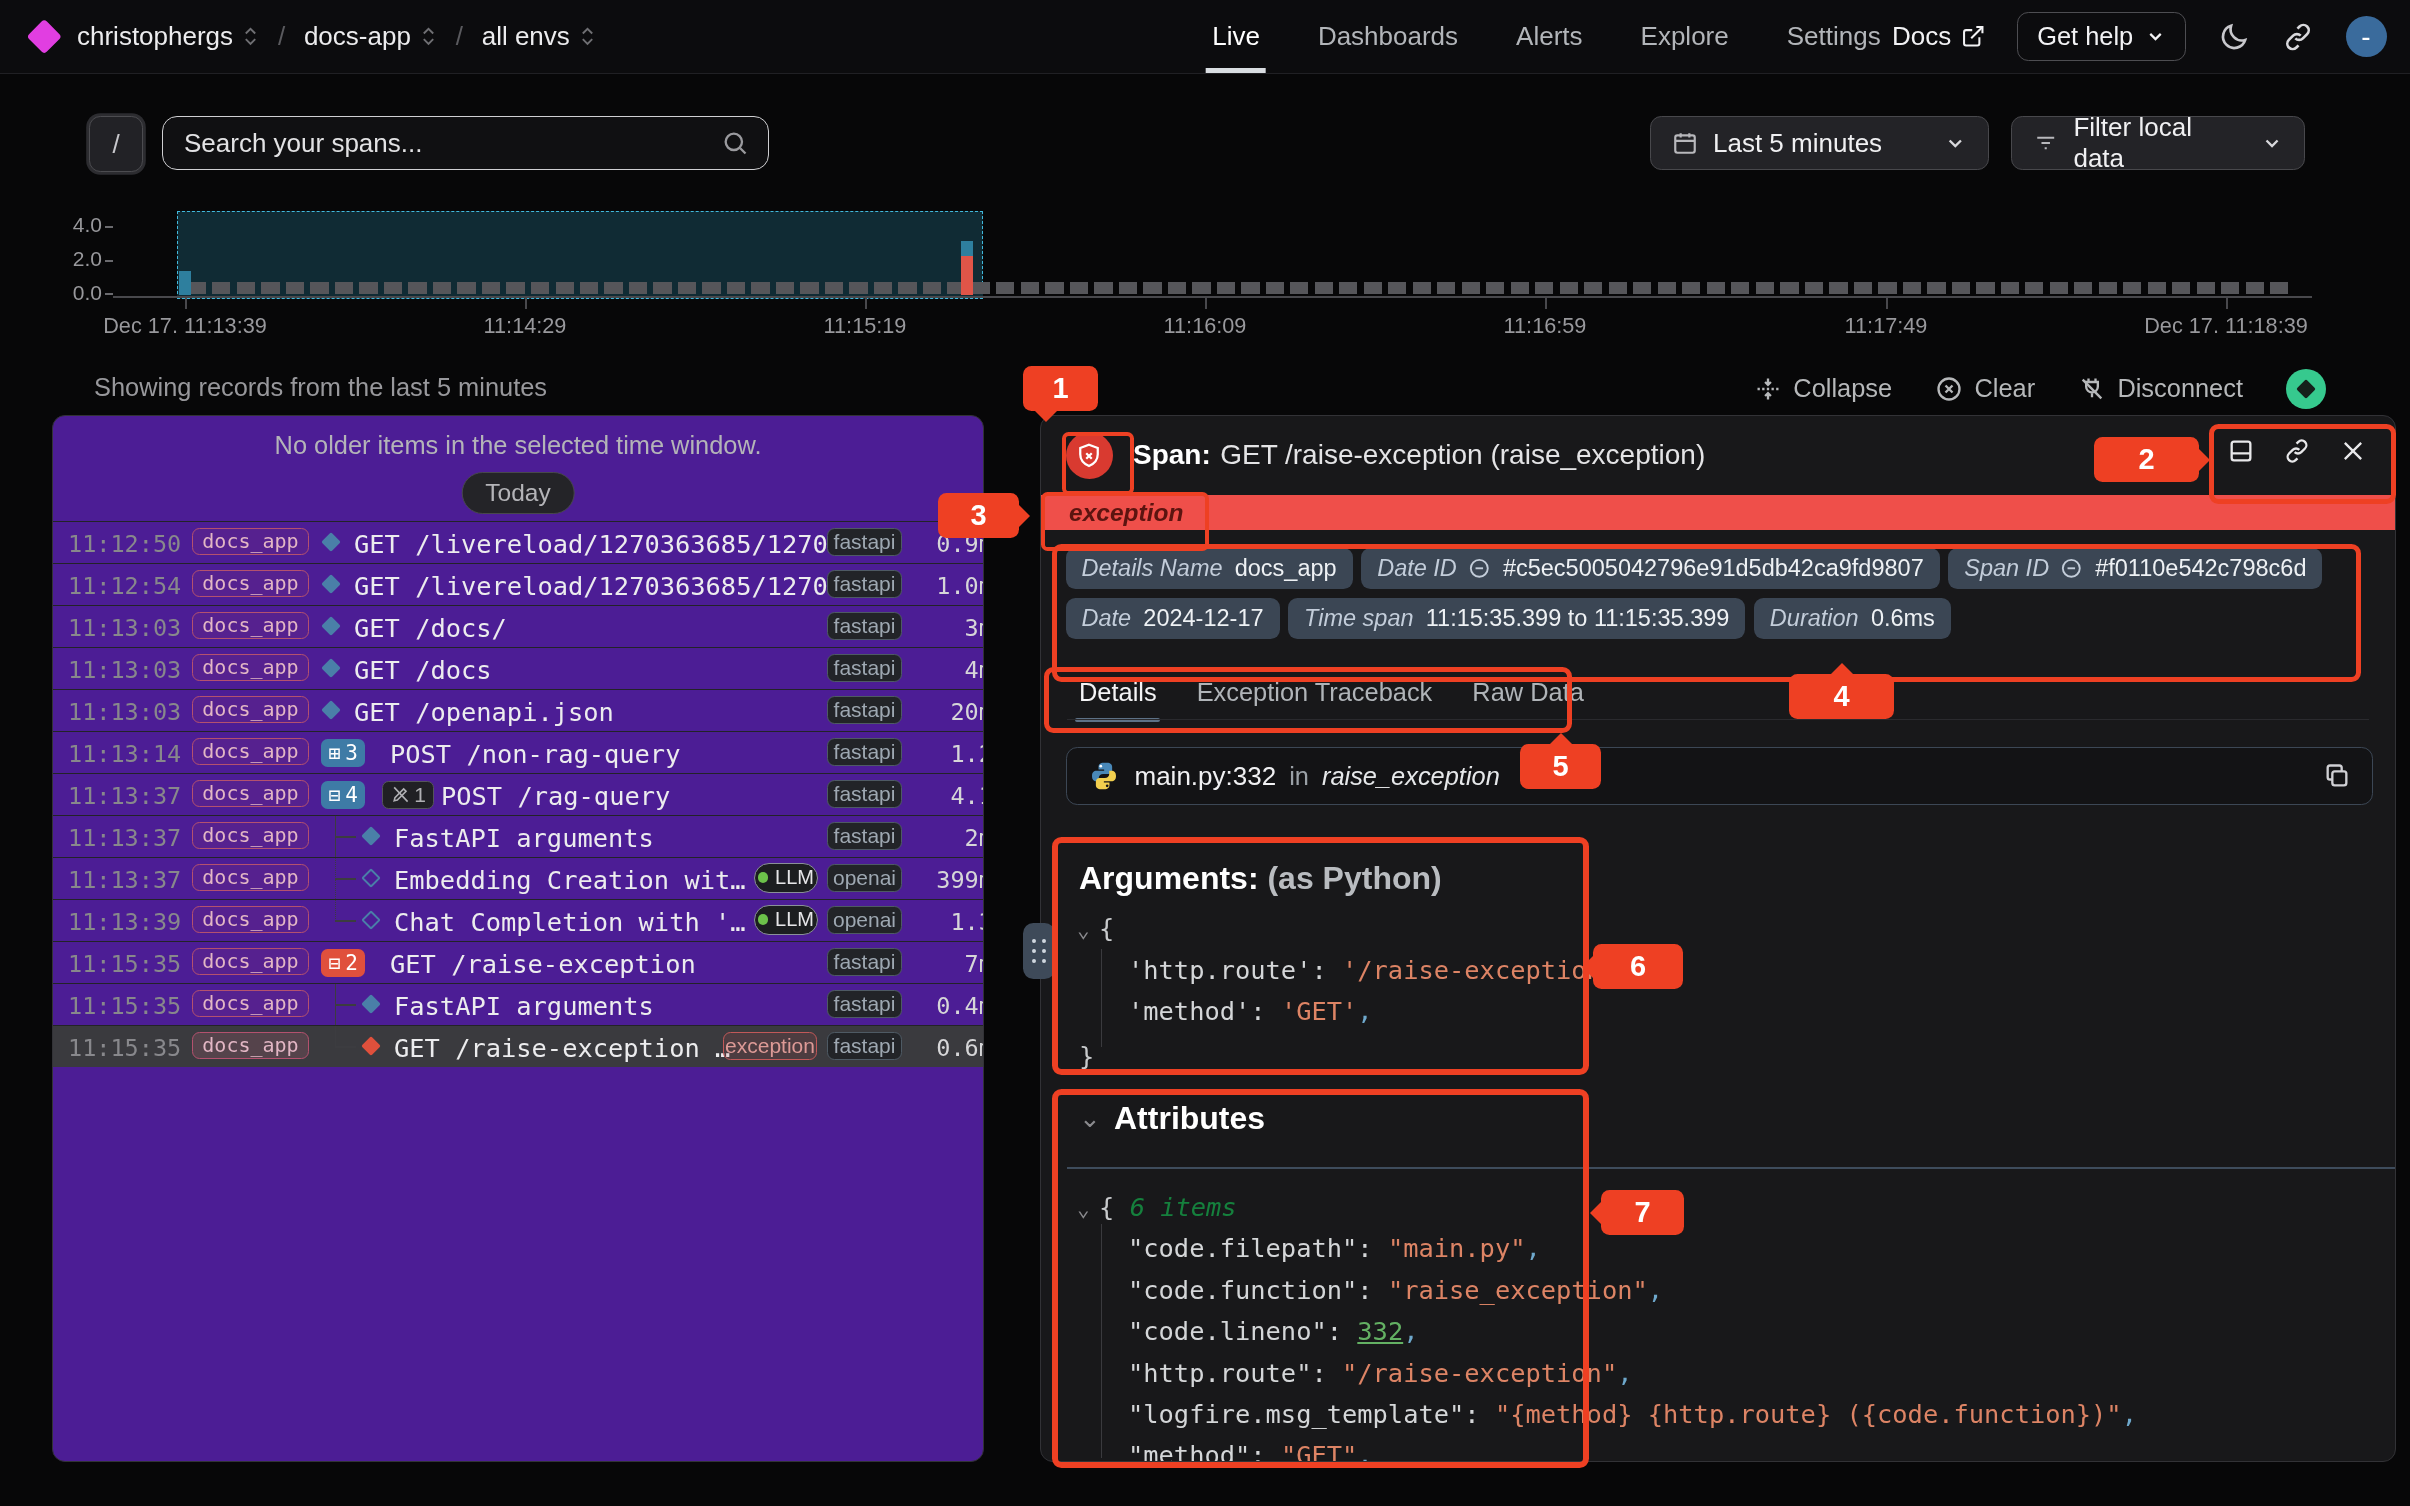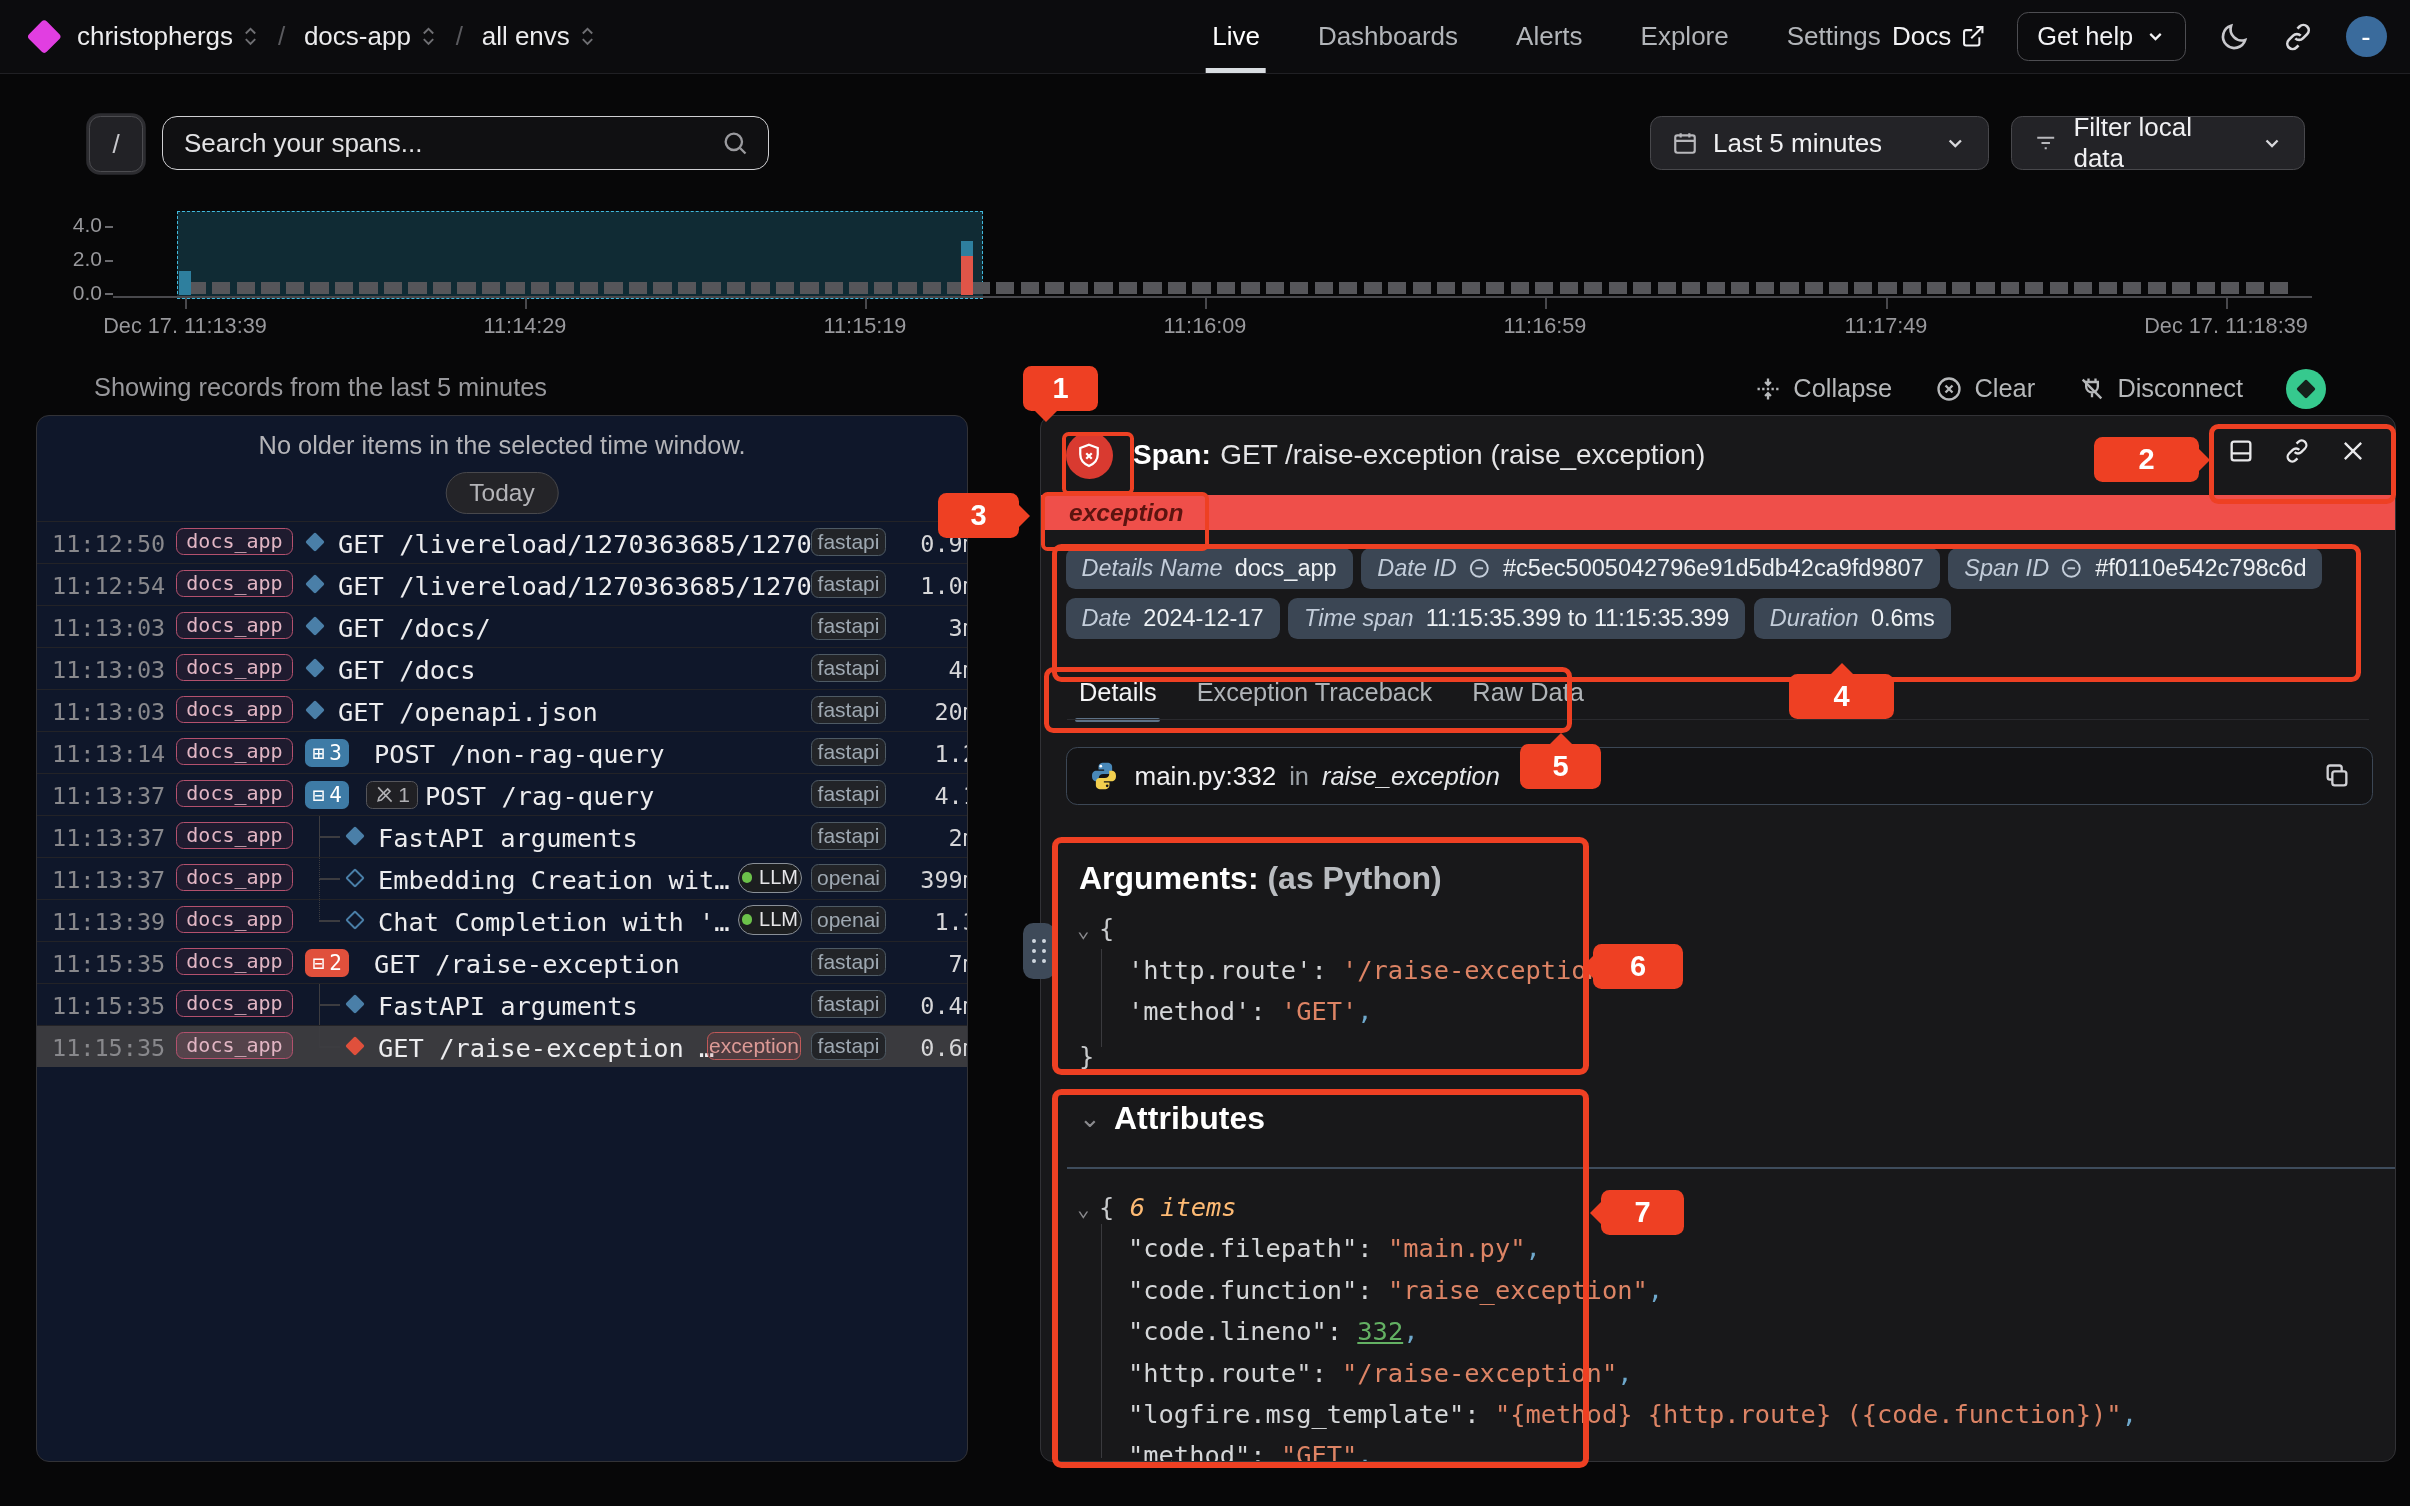--- a/index.html
+++ b/index.html
@@ -52,21 +52,21 @@
   
   .showing{left:94px;top:373px;font-size:25.4px;color:#98989c;}
   #liveactions{position:absolute;right:85px;top:365px;height:47px;display:flex;align-items:center;gap:43px;}
   .act{display:flex;align-items:center;gap:11.3px;font-size:25.4px;color:#b6b8ba;cursor:pointer;}
   .statusdot{width:40px;height:40px;border-radius:50%;background:#36c98e;display:flex;align-items:center;justify-content:center;}
   .statusdot i{width:14px;height:14px;background:#15201b;transform:rotate(45deg);border-radius:1.9px;}
 
   
   .panel{position:absolute;top:415px;height:1047px;background:#18181a;border:0.9px solid #323236;
          border-radius:13px;box-sizing:border-box;overflow:hidden;}
-  #leftpanel{left:36px;width:932px;background:#0f172a;}
+  #leftpanel{left:52px;width:932px;background:#4c1d95;}
   #rightpanel{left:1040px;width:1356px;padding-left:34px;}
 
   .empty-msg{position:absolute;left:0;top:15px;width:100%;text-align:center;font-size:25.4px;color:#b4b4b8;}
   .today{position:absolute;left:50%;transform:translateX(-50%);top:56px;height:40px;padding:0 22.6px;border-radius:941px;
          background:#242428;border:0.9px solid #48484c;color:#b4b4b8;font-size:24.5px;display:flex;align-items:center;cursor:pointer;}
 
   
   #rows{position:absolute;left:0;top:105px;width:100%;}
   .trow{position:relative;height:41px;border-top:0.9px solid #232327;cursor:pointer;}
   .trow.selected{background:#3a3a3e;}
@@ -123,21 +123,21 @@
           background:#131315;display:flex;align-items:center;box-sizing:border-box;padding:0 21px;}
   .srcbox .file{font-size:26px;color:#f0f0f2;margin-left:15px;}
   .srcbox .inw{font-size:25.4px;color:#9aa0a6;margin:0 13px;}
   .srcbox .fn{font-size:25.4px;color:#e6e8ea;font-style:italic;}
   .srcbox .copy{margin-left:auto;cursor:pointer;}
   .sec-title{position:absolute;font-size:32px;font-weight:bold;color:#fff;}
   .sec-title .sub{color:#b9bcc0;}
   .codeline{position:absolute;left:0;font-family:"DejaVu Sans Mono",monospace;font-size:25.4px;white-space:pre;}
   .chev{color:#8a8a8e;font-size:21px;margin-right:9.4px;}
   .cb{color:#c8cacc;} .ck{color:#d4d6d8;} .cs{color:#dd8465;} .cn{color:#63b063;text-decoration:underline;}
-  .cp{color:#6ea8cc;} .cg{color:#fdba74;font-style:italic;}
+  .cp{color:#6ea8cc;} .cg{color:#15803d;font-style:italic;}
   .iguide{position:absolute;width:0;border-left:1.9px solid #3a3a3e;}
   .attr-divider{position:absolute;left:26px;right:0;height:1.9px;background:#3e4c5c;}
 
   
   .draghandle{left:1023px;top:923px;width:32px;height:56px;background:#3e4a59;border-radius:10.4px;
               display:grid;grid-template-columns:repeat(2,3.8px);grid-auto-rows:3.8px;gap:6.6px;place-content:center;cursor:grab;}
   .draghandle i{background:#cfd6de;border-radius:50%;}
 
   
   .ann-box{position:absolute;border:5.6px solid #ee4023;border-radius:9.4px;z-index:50;pointer-events:none;}

